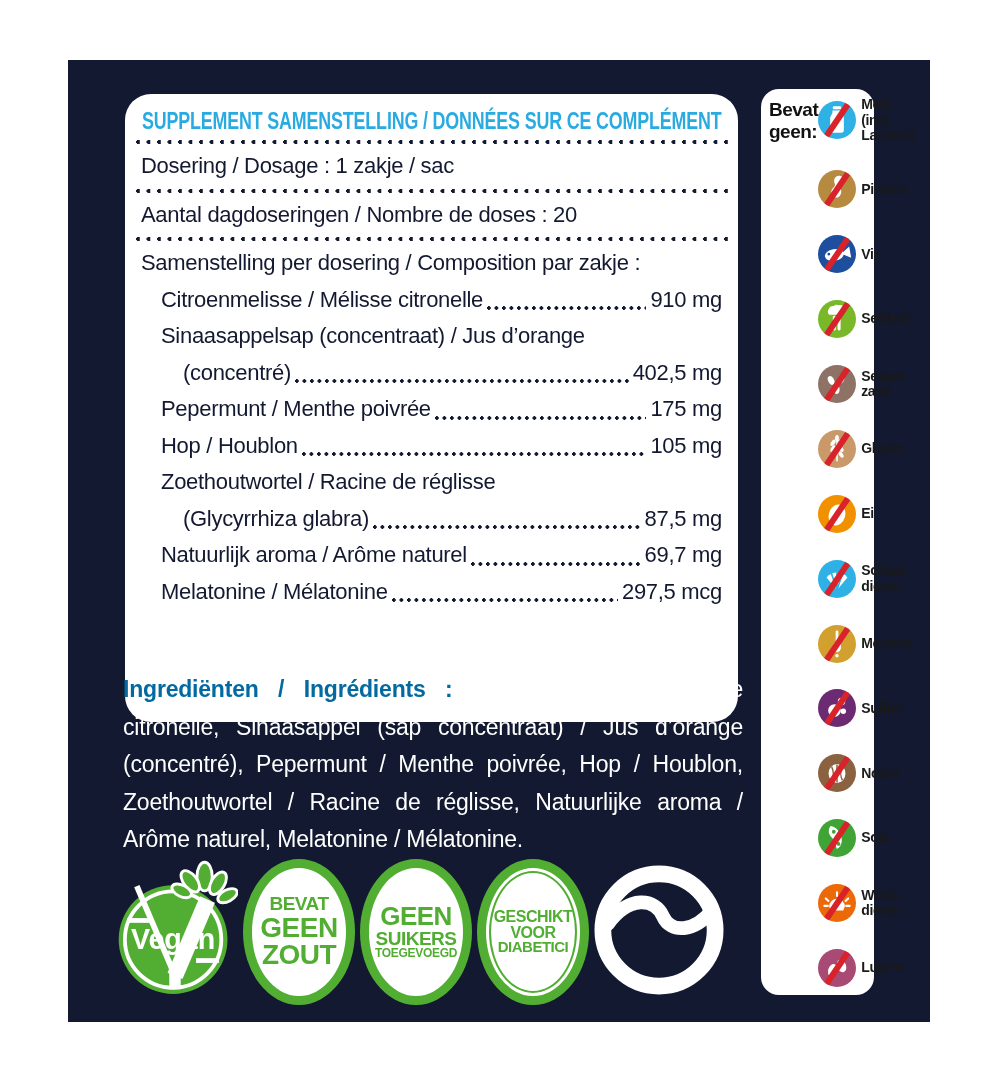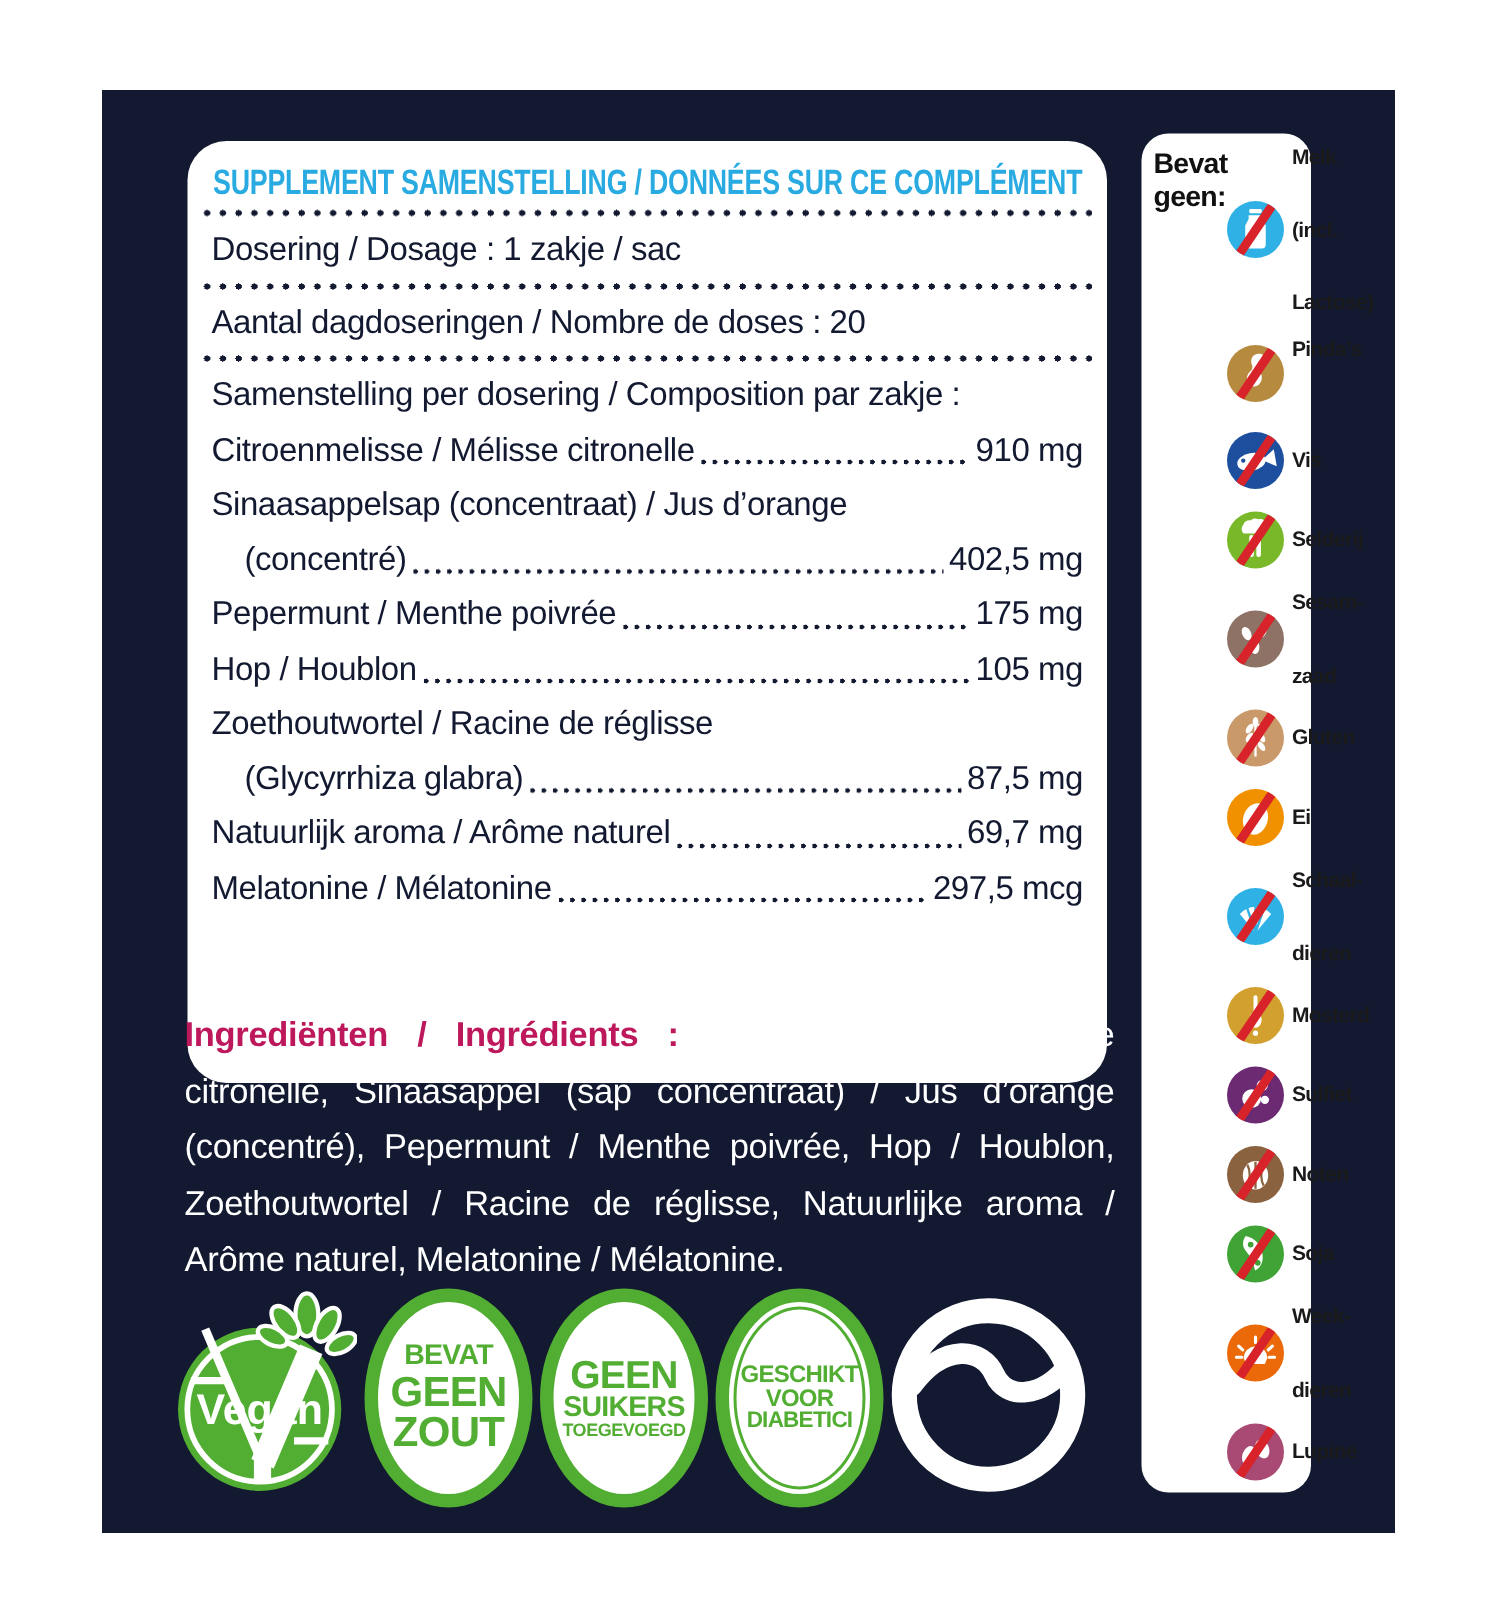--- a/index.html
+++ b/index.html
@@ -8,32 +8,32 @@
   .card{position:absolute;left:68px;top:60px;width:862px;height:962px;background:#121930;}
 
   
   .supp{position:absolute;left:125px;top:94px;width:613px;height:628px;background:#ffffff;
         border-radius:26px;box-sizing:border-box;padding:8px 16px 10px;color:#121930;}
   .supp-title{font-weight:bold;font-size:23.5px;color:#29abe2;white-space:nowrap;
               transform:scaleX(0.76);transform-origin:left center;margin:6px 0 4px 1px;letter-spacing:-0.2px;}
   .dots{height:6px;margin:3px -6px;background-image:radial-gradient(circle 2.1px at 3px 3px,#121930 97%,transparent 100%);
         background-size:10.5px 6px;background-repeat:repeat-x;}
   .sline{font-size:22px;line-height:36.5px;letter-spacing:-0.3px;}
-  .srow{display:flex;align-items:flex-start;font-size:22px;line-height:36.5px;letter-spacing:-0.3px;}
+  .srow{display:flex;align-items:flex-start;font-size:22px;line-height:36.5px;letter-spacing:-0.3px;margin-left:20px;}
   .srow .nm{white-space:nowrap;}
   .srow .nm.ind{padding-left:22px;}
   .srow .lead{flex:1;height:4px;align-self:flex-end;margin:0 4px 8px;min-width:18px;
         background-image:radial-gradient(circle 1.7px at 2px 2px,#121930 97%,transparent 100%);
         background-size:7.5px 4px;background-repeat:repeat-x;}
   .srow .amt{white-space:nowrap;}
 
   
   .ingr{position:absolute;left:123px;top:648px;width:620px;color:#ffffff;font-size:23px;
         line-height:37.5px;text-align:justify;letter-spacing:-0.2px;}
-  .ingr .lbl{color:#be185d;font-weight:bold;}
+  .ingr .lbl{color:#0369a1;font-weight:bold;}
 
   
   .badges{position:absolute;left:112px;top:854px;width:624px;height:156px;display:flex;
           align-items:center;gap:5px;}
   .badge{flex:0 0 auto;}
   .oval{width:112px;height:146px;border:9px solid #52ae32;border-radius:50%;background:#ffffff;
         box-sizing:border-box;display:flex;flex-direction:column;align-items:center;justify-content:center;
         color:#52ae32;font-weight:bold;text-align:center;position:relative;letter-spacing:-0.5px;}
   .oval.ring::after{content:"";position:absolute;inset:3px;border:2.5px solid #52ae32;border-radius:50%;}
   .oval span{display:block;line-height:0.98;}
@@ -46,21 +46,21 @@
          border-radius:18px;box-sizing:border-box;padding:8px 5px 8px 7px;display:flex;flex-direction:row;}
   .aller-title{font-weight:bold;font-size:19px;color:#111111;margin:2px 0 4px 1px;letter-spacing:-0.5px;}
   .al-list{flex:1;display:flex;flex-direction:column;justify-content:space-between;}
   .al-item{display:flex;align-items:center;gap:5px;}
   .al-circle{position:relative;width:38px;height:38px;border-radius:50%;overflow:hidden;
              flex:0 0 38px;background:var(--c);}
   .al-circle svg{position:absolute;inset:0;width:100%;height:100%;fill:#ffffff;}
   .no-slash{position:absolute;left:50%;top:-5px;height:48px;width:5.5px;background:#d8232a;
             transform:translateX(-50%) rotate(34deg);}
   .al-label{display:flex;flex-direction:column;font-weight:bold;font-size:14px;line-height:15.5px;
-            color:#1a1a1a;letter-spacing:-0.4px;gap:33px;}
+            color:#1a1a1a;letter-spacing:-0.4px;}
 </style>
 </head>
 <body>
 
 <div class="sheet">
   <div class="card"></div>
 
   <div class="supp">
     <div class="supp-title">SUPPLEMENT SAMENSTELLING / DONNÉES SUR CE COMPLÉMENT</div>
     <div class="dots"></div>

